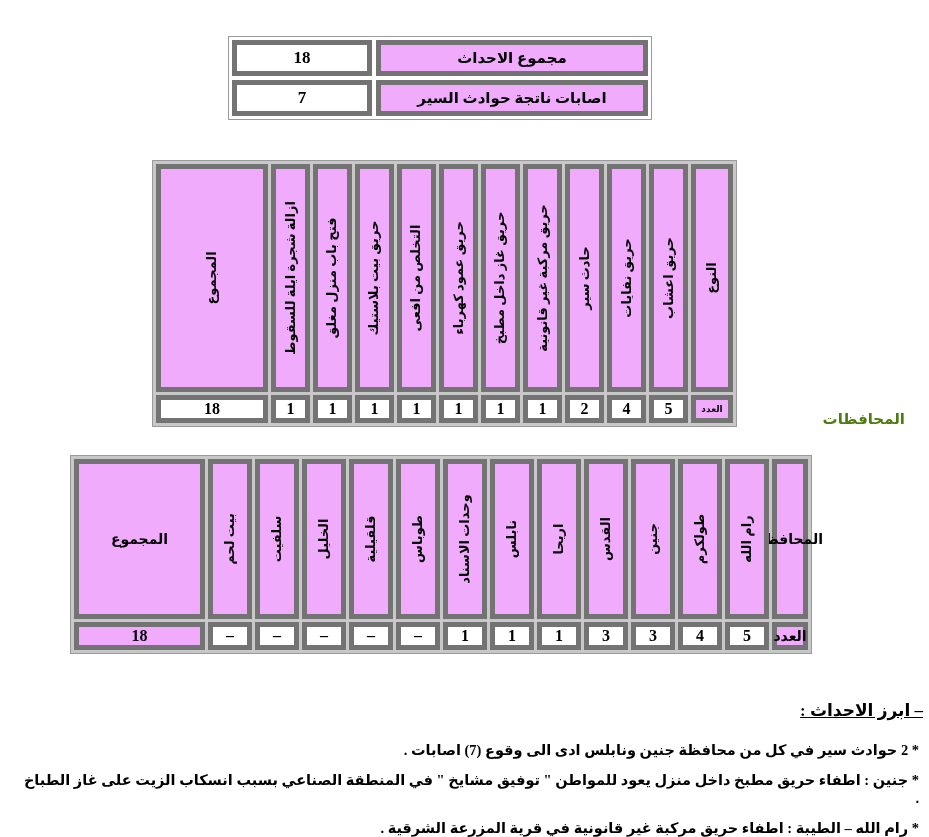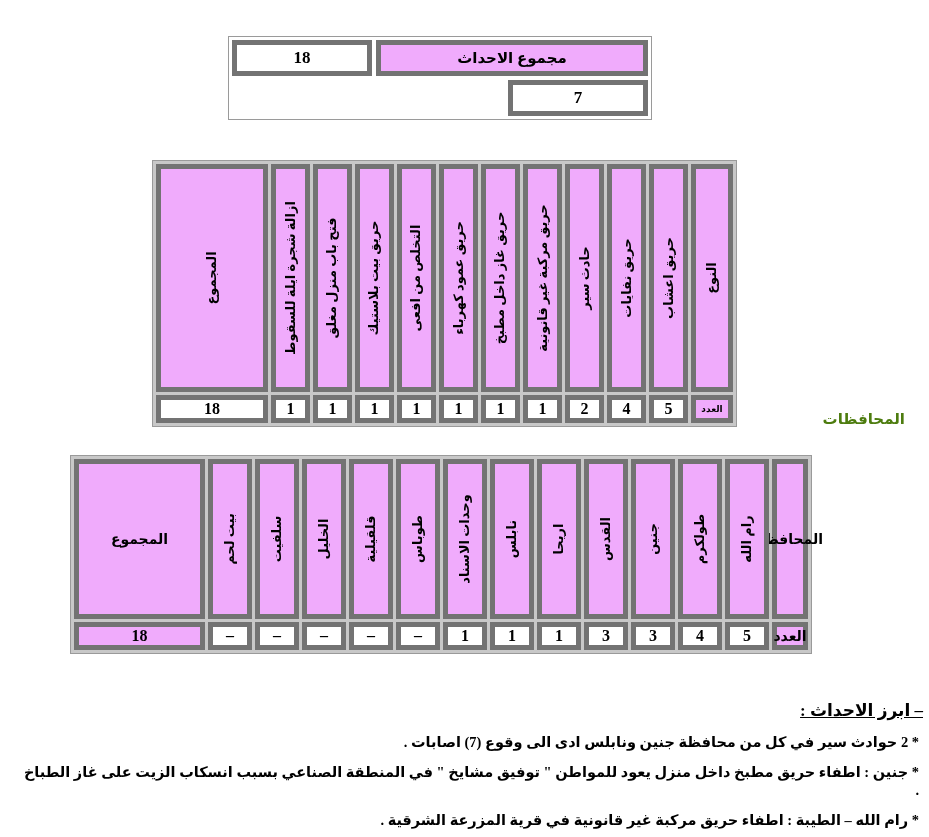--- a/index.html
+++ b/index.html
@@ -34,34 +34,35 @@
   .tbl3 .hcell{height:160px;}
   .tbl3 .ccell{height:28px;}
   .t3-label{width:36px;}
   .t3-data{width:44px;}
   .t3-total{flex:1;}
   .htext{font-weight:bold;font-size:14px;color:#000;}
   
   .gov-label{position:absolute;top:410px;right:24px;font-weight:bold;font-size:15px;color:#4d7c0f;}
   
   .hl{position:absolute;top:700px;right:6px;width:900px;text-align:right;color:#000;}
-  .hl-head{font-size:17px;font-weight:bold;text-decoration:underline;margin:0 0 12px 0;}
+  .hl-head{font-size:17px;font-weight:bold;text-decoration:underline;margin:0 0 20px 0;}
   .hl-item{font-size:14.5px;font-weight:bold;margin:0 4px 12px 0;line-height:18px;}
 </style>
 </head>
 <body>
 
 <div class="page">
 
   <div class="tblbox tbl1">
     <div class="row">
       <div class="cell gcell lbl">مجموع الاحداث</div>
       <div class="cell wcell val">18</div>
     </div>
     <div class="row">
+      <div class="cell gcell lbl">اصابات ناتجة حوادث السير</div>
       <div class="cell wcell val">7</div>
     </div>
   </div>
 
   <div class="tblbox graybg tbl2">
     <div class="col t2-label">
       <div class="cell gcell hcell">
         <span class="vtext">النوع</span>
       </div>
       <div class="cell gcell ccell tinytxt">العدد</div>

